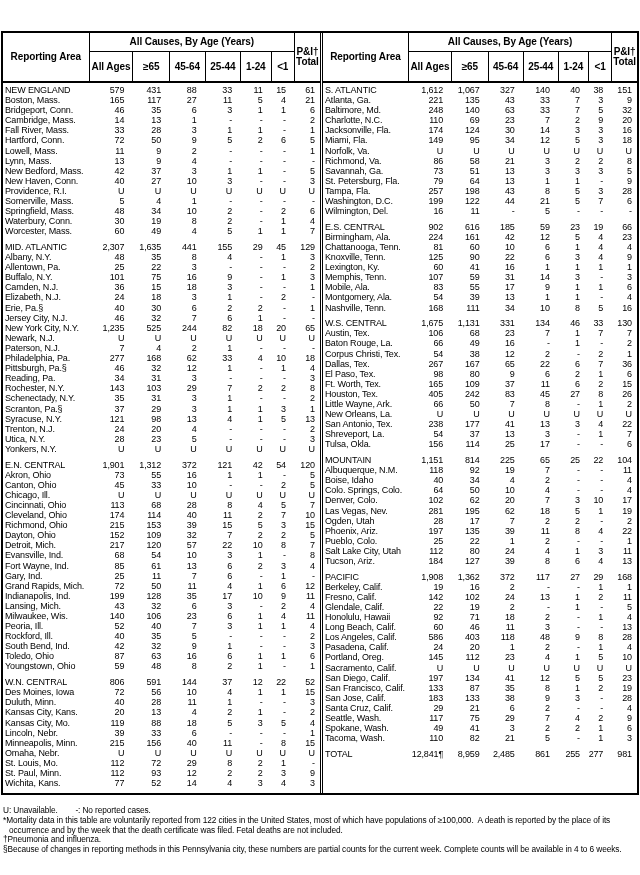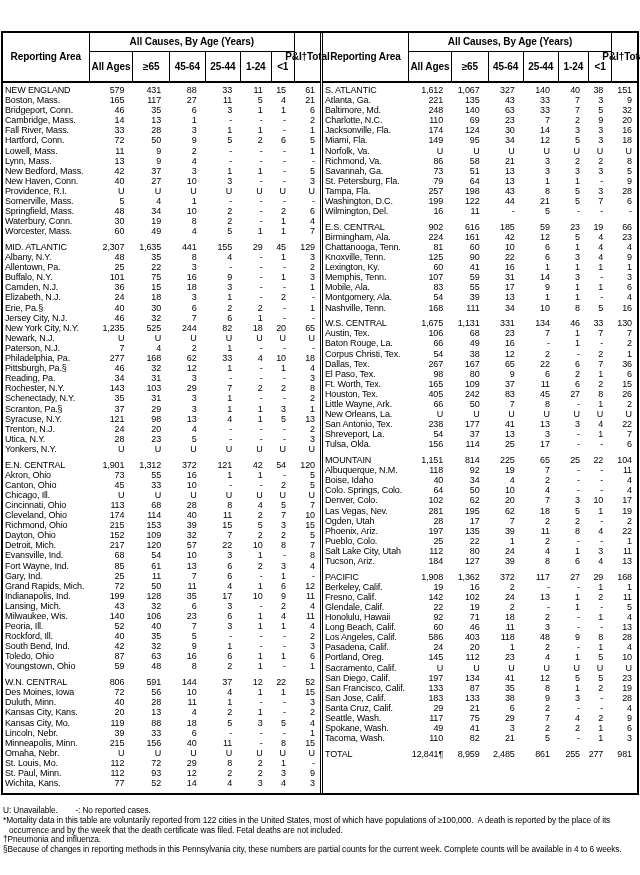--- a/index.html
+++ b/index.html
@@ -9,21 +9,21 @@
   .title{height:30px;text-align:center;font-weight:bold;font-size:12.5px;line-height:14.5px;padding-top:1px;}
   .table-outer{display:flex;border:2px solid #000;height:760px;}
   .half{width:50%;}
   .half.right{border-left:3px double #000;width:calc(50% - 3px);}
   .thead{display:grid;grid-template-columns:27% 13.8% 11.6% 11.2% 11.2% 9.6% 7.4% 8.2%;
          grid-template-rows:19px 29px;border-bottom:2px solid #000;}
   .th{font-weight:bold;font-size:10px;line-height:10px;display:flex;align-items:center;
       justify-content:center;text-align:left;letter-spacing:-0.1px;}
   .area-h{grid-column:1;grid-row:1/3;}
   .causes-h{grid-column:2/8;grid-row:1;border-left:1.5px solid #000;border-bottom:1.5px solid #000;}
-  .pi-h{grid-column:8;grid-row:1/3;border-left:1.5px solid #000;flex-direction:row;}
+  .pi-h{grid-column:8;grid-row:1/3;border-left:1.5px solid #000;flex-direction:column;}
   .age-h{grid-row:2;border-left:1px solid #000;}
   .c2{grid-column:2}.c3{grid-column:3}.c4{grid-column:4}.c5{grid-column:5}.c6{grid-column:6}.c7{grid-column:7}
   .tbody{padding-top:2px;}
   .trow{display:grid;grid-template-columns:27% 13.8% 11.6% 11.2% 11.2% 9.6% 7.4% 8.2%;height:10.1px;}
   .td{font-size:9px;line-height:10.1px;white-space:nowrap;letter-spacing:-0.15px;}
   .area{padding-left:2px;overflow:visible;}
   .num{text-align:right;padding-right:8px;}
   .num:last-child{padding-right:5px;}
   .gap{height:5.6px;}
   #footnotes{margin-top:11px;padding:0 2px;}

